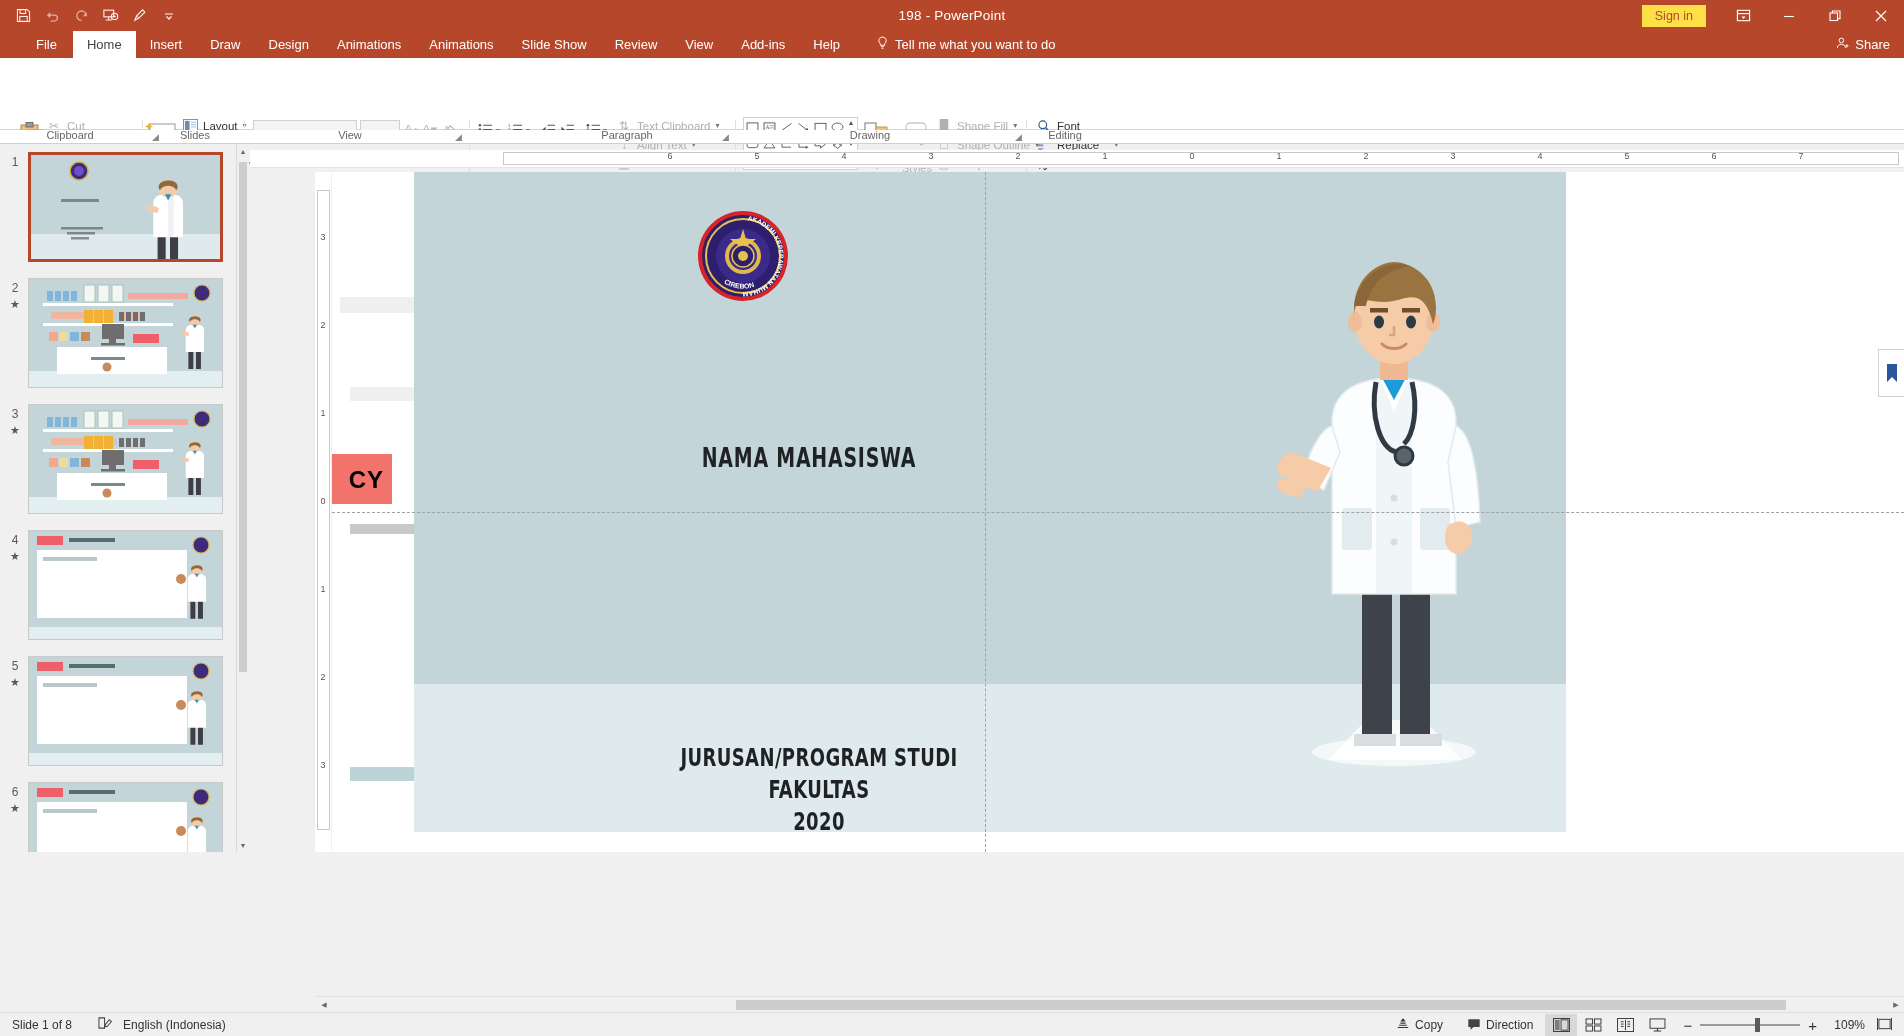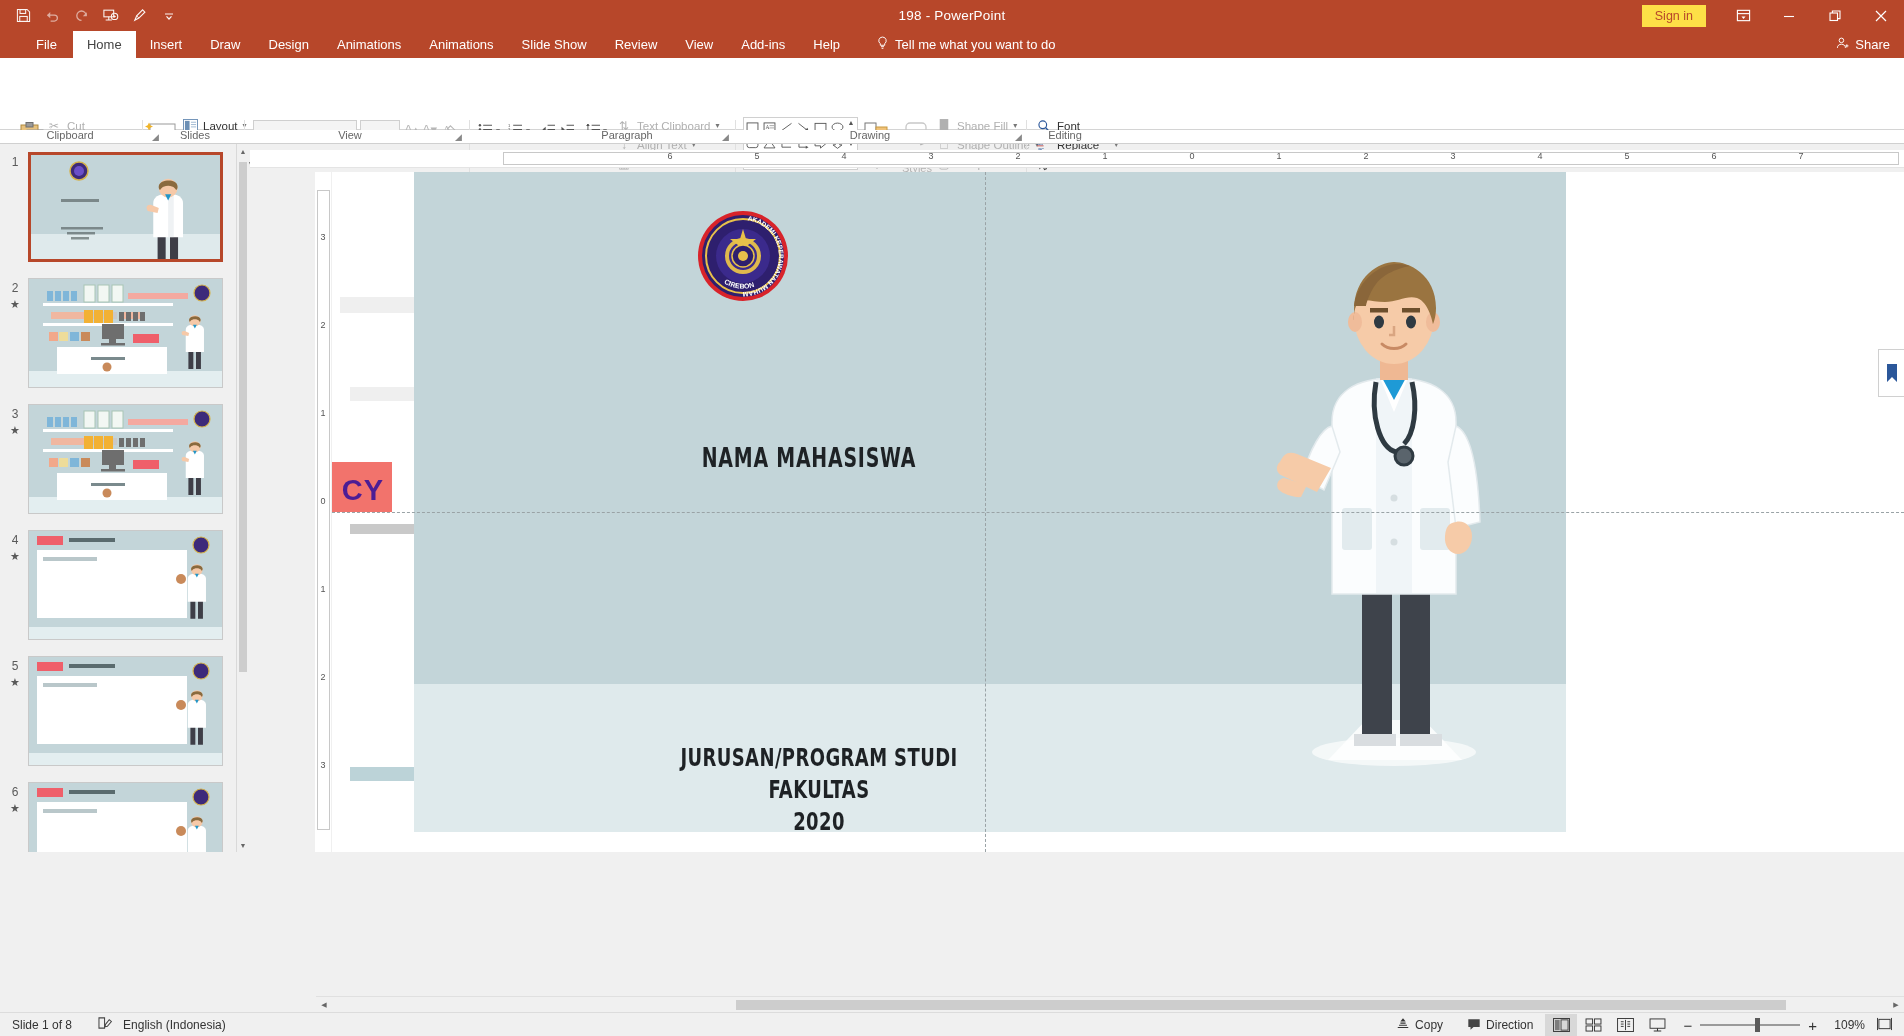--- a/index.html
+++ b/index.html
@@ -175,22 +175,22 @@
     position: absolute; left: 332px; top: 172px; width: 1572px; height: 680px;
     background: #fff; overflow: hidden;
   }
   
   .ghost {
     position: absolute; left: 0; top: 0; width: 170px; height: 660px; background: #fff;
   }
   .ghost .g1 { position: absolute; left: 8px; top: 125px; width: 140px; height: 16px; background: #efefef; }
   .ghost .g2 { position: absolute; left: 18px; top: 215px; width: 130px; height: 14px; background: #efefef; }
   .ghost .gred {
-    position: absolute; left: -40px; top: 290px; width: 100px; height: 50px; background: #f2736c;
-    color: #4c1d95; font-size: 29px; font-weight: bold; text-align: right; padding: 12px 8px 0 0;
+    position: absolute; left: -40px; top: 282px; width: 100px; height: 50px; background: #f2736c;
+    color: #000000; font-size: 24px; font-weight: bold; text-align: right; padding: 12px 8px 0 0;
     letter-spacing: 1px; overflow: hidden;
   }
   .ghost .g3 { position: absolute; left: 18px; top: 352px; width: 130px; height: 10px; background: #c9c9c9; }
   .ghost .gwhite { position: absolute; left: 18px; top: 365px; width: 130px; height: 243px; background: #fff; }
   .ghost .gblue { position: absolute; left: 18px; top: 595px; width: 130px; height: 14px; background: #bcd3d8; }
 
   .slide {
     position: absolute; left: 82px; top: 0; width: 1152px; height: 660px;
     background: #c3d5d9; overflow: hidden;
   }

